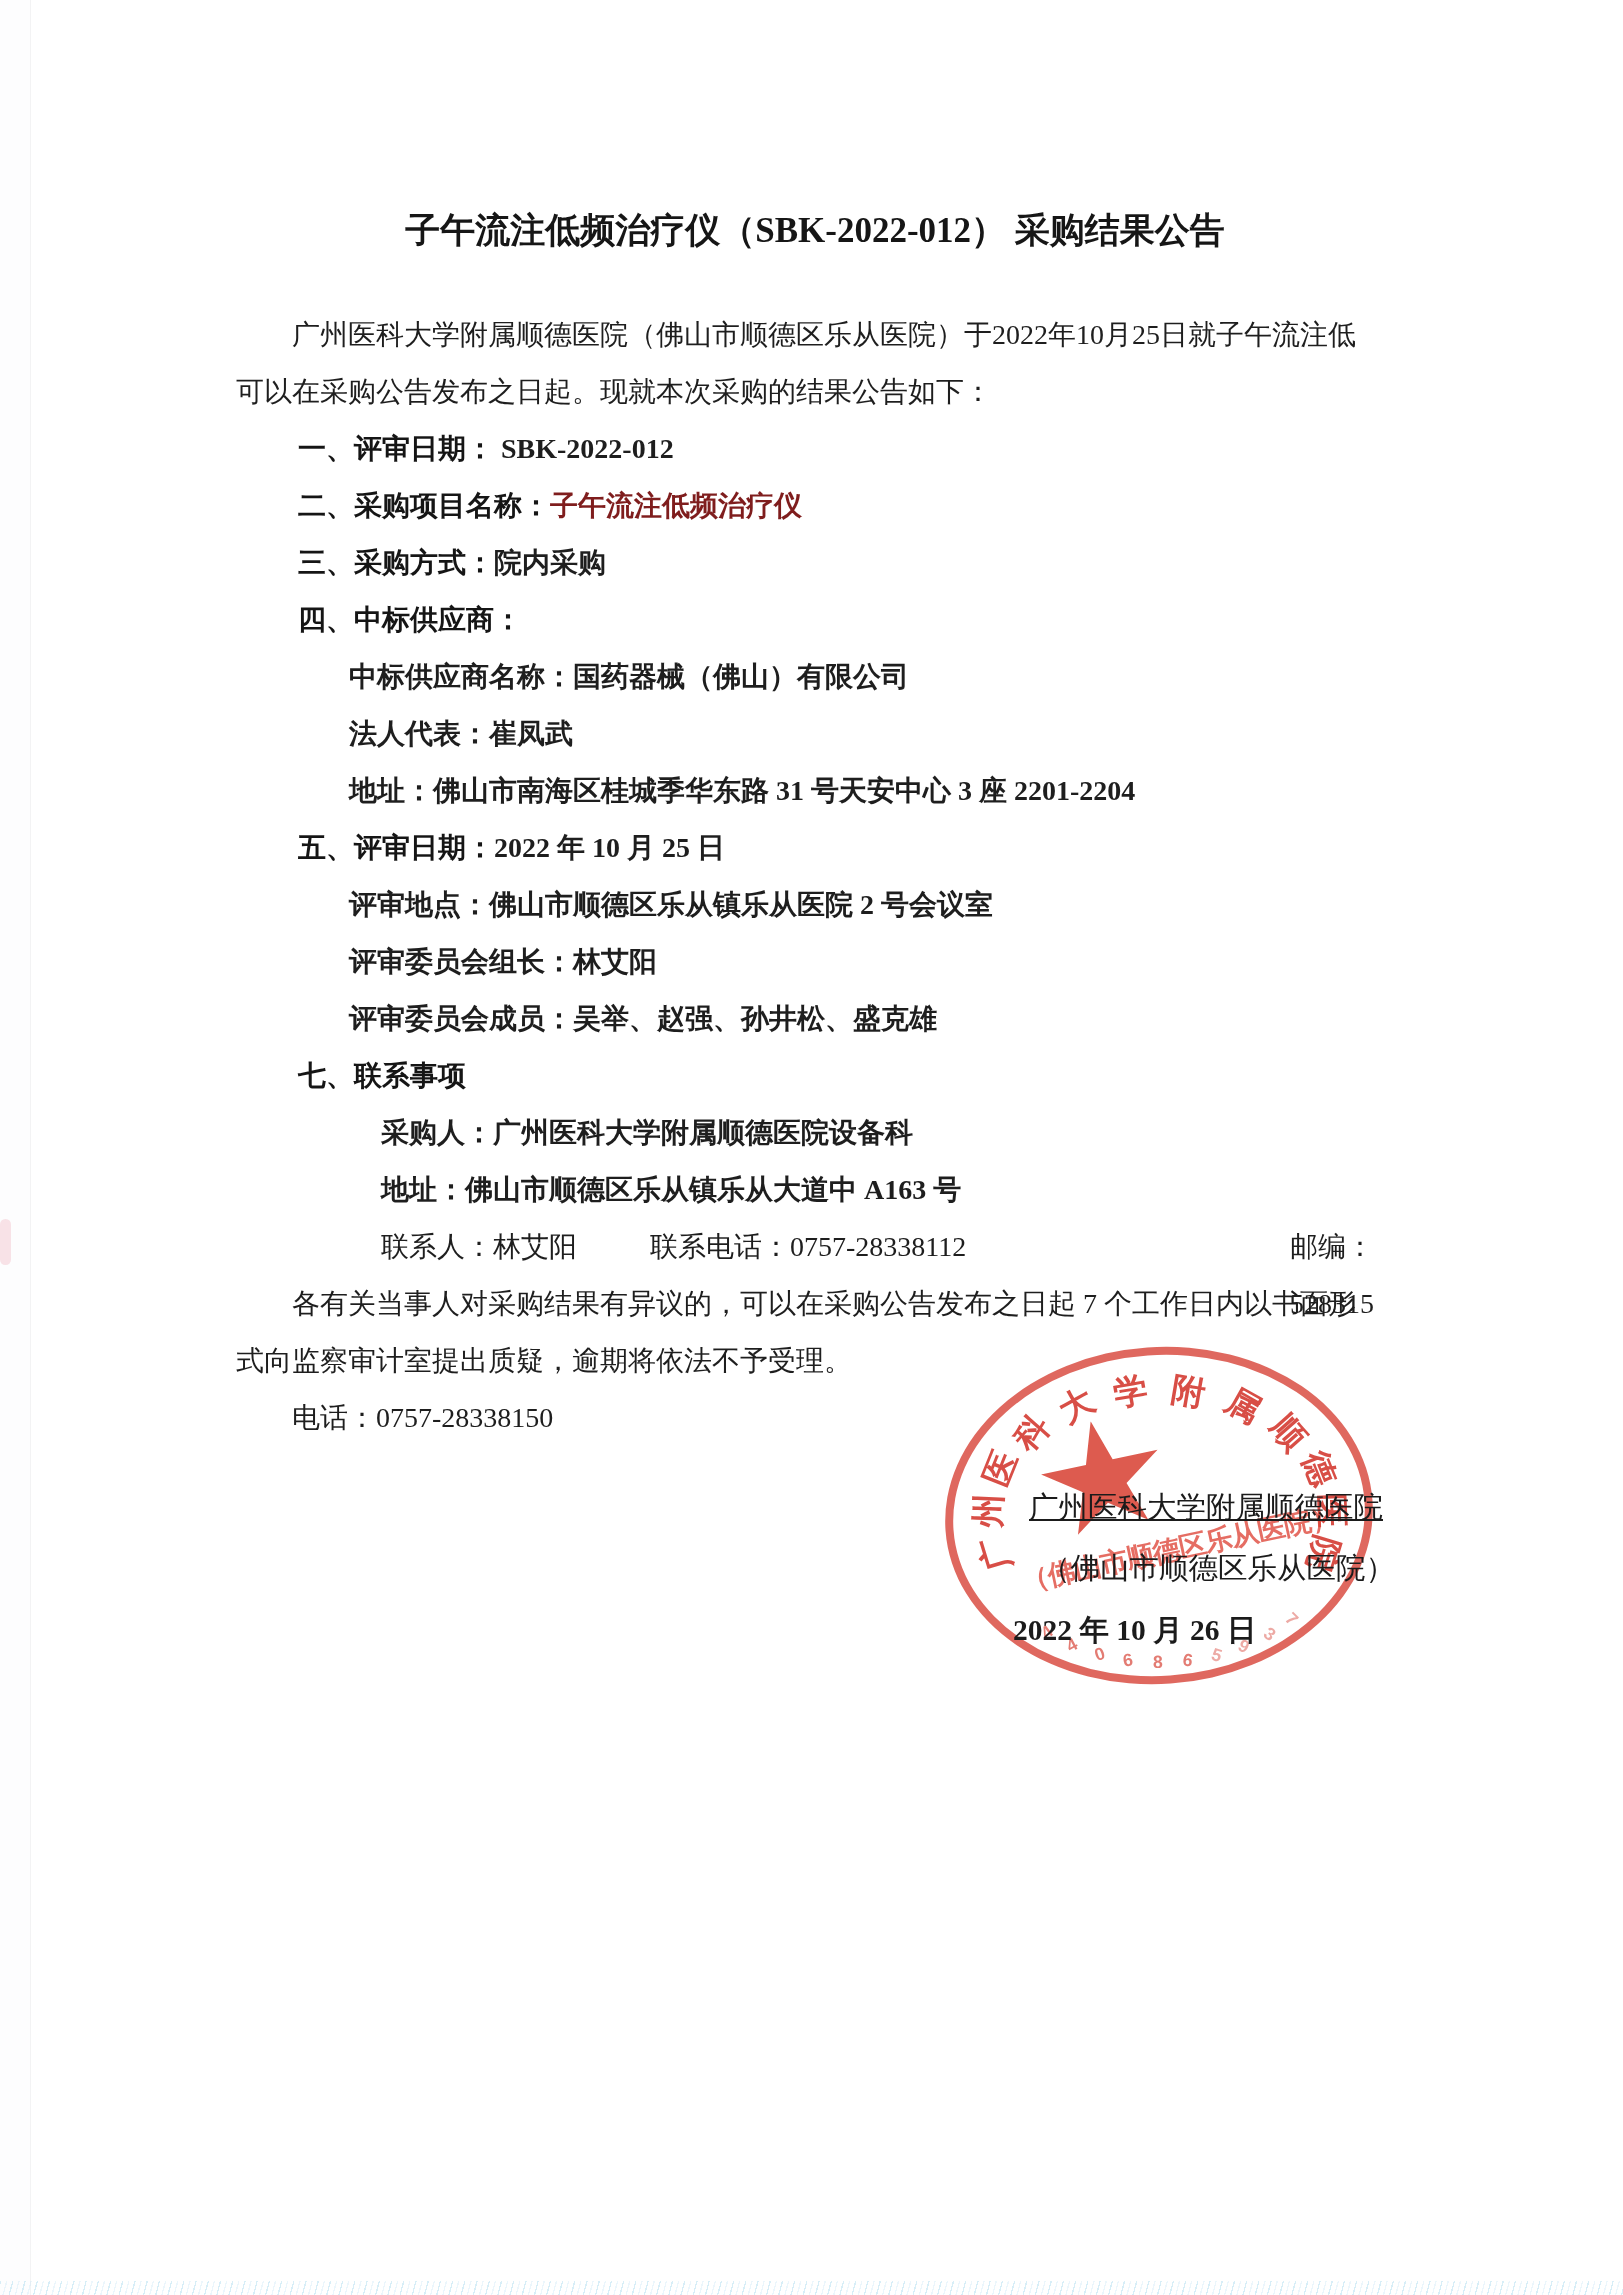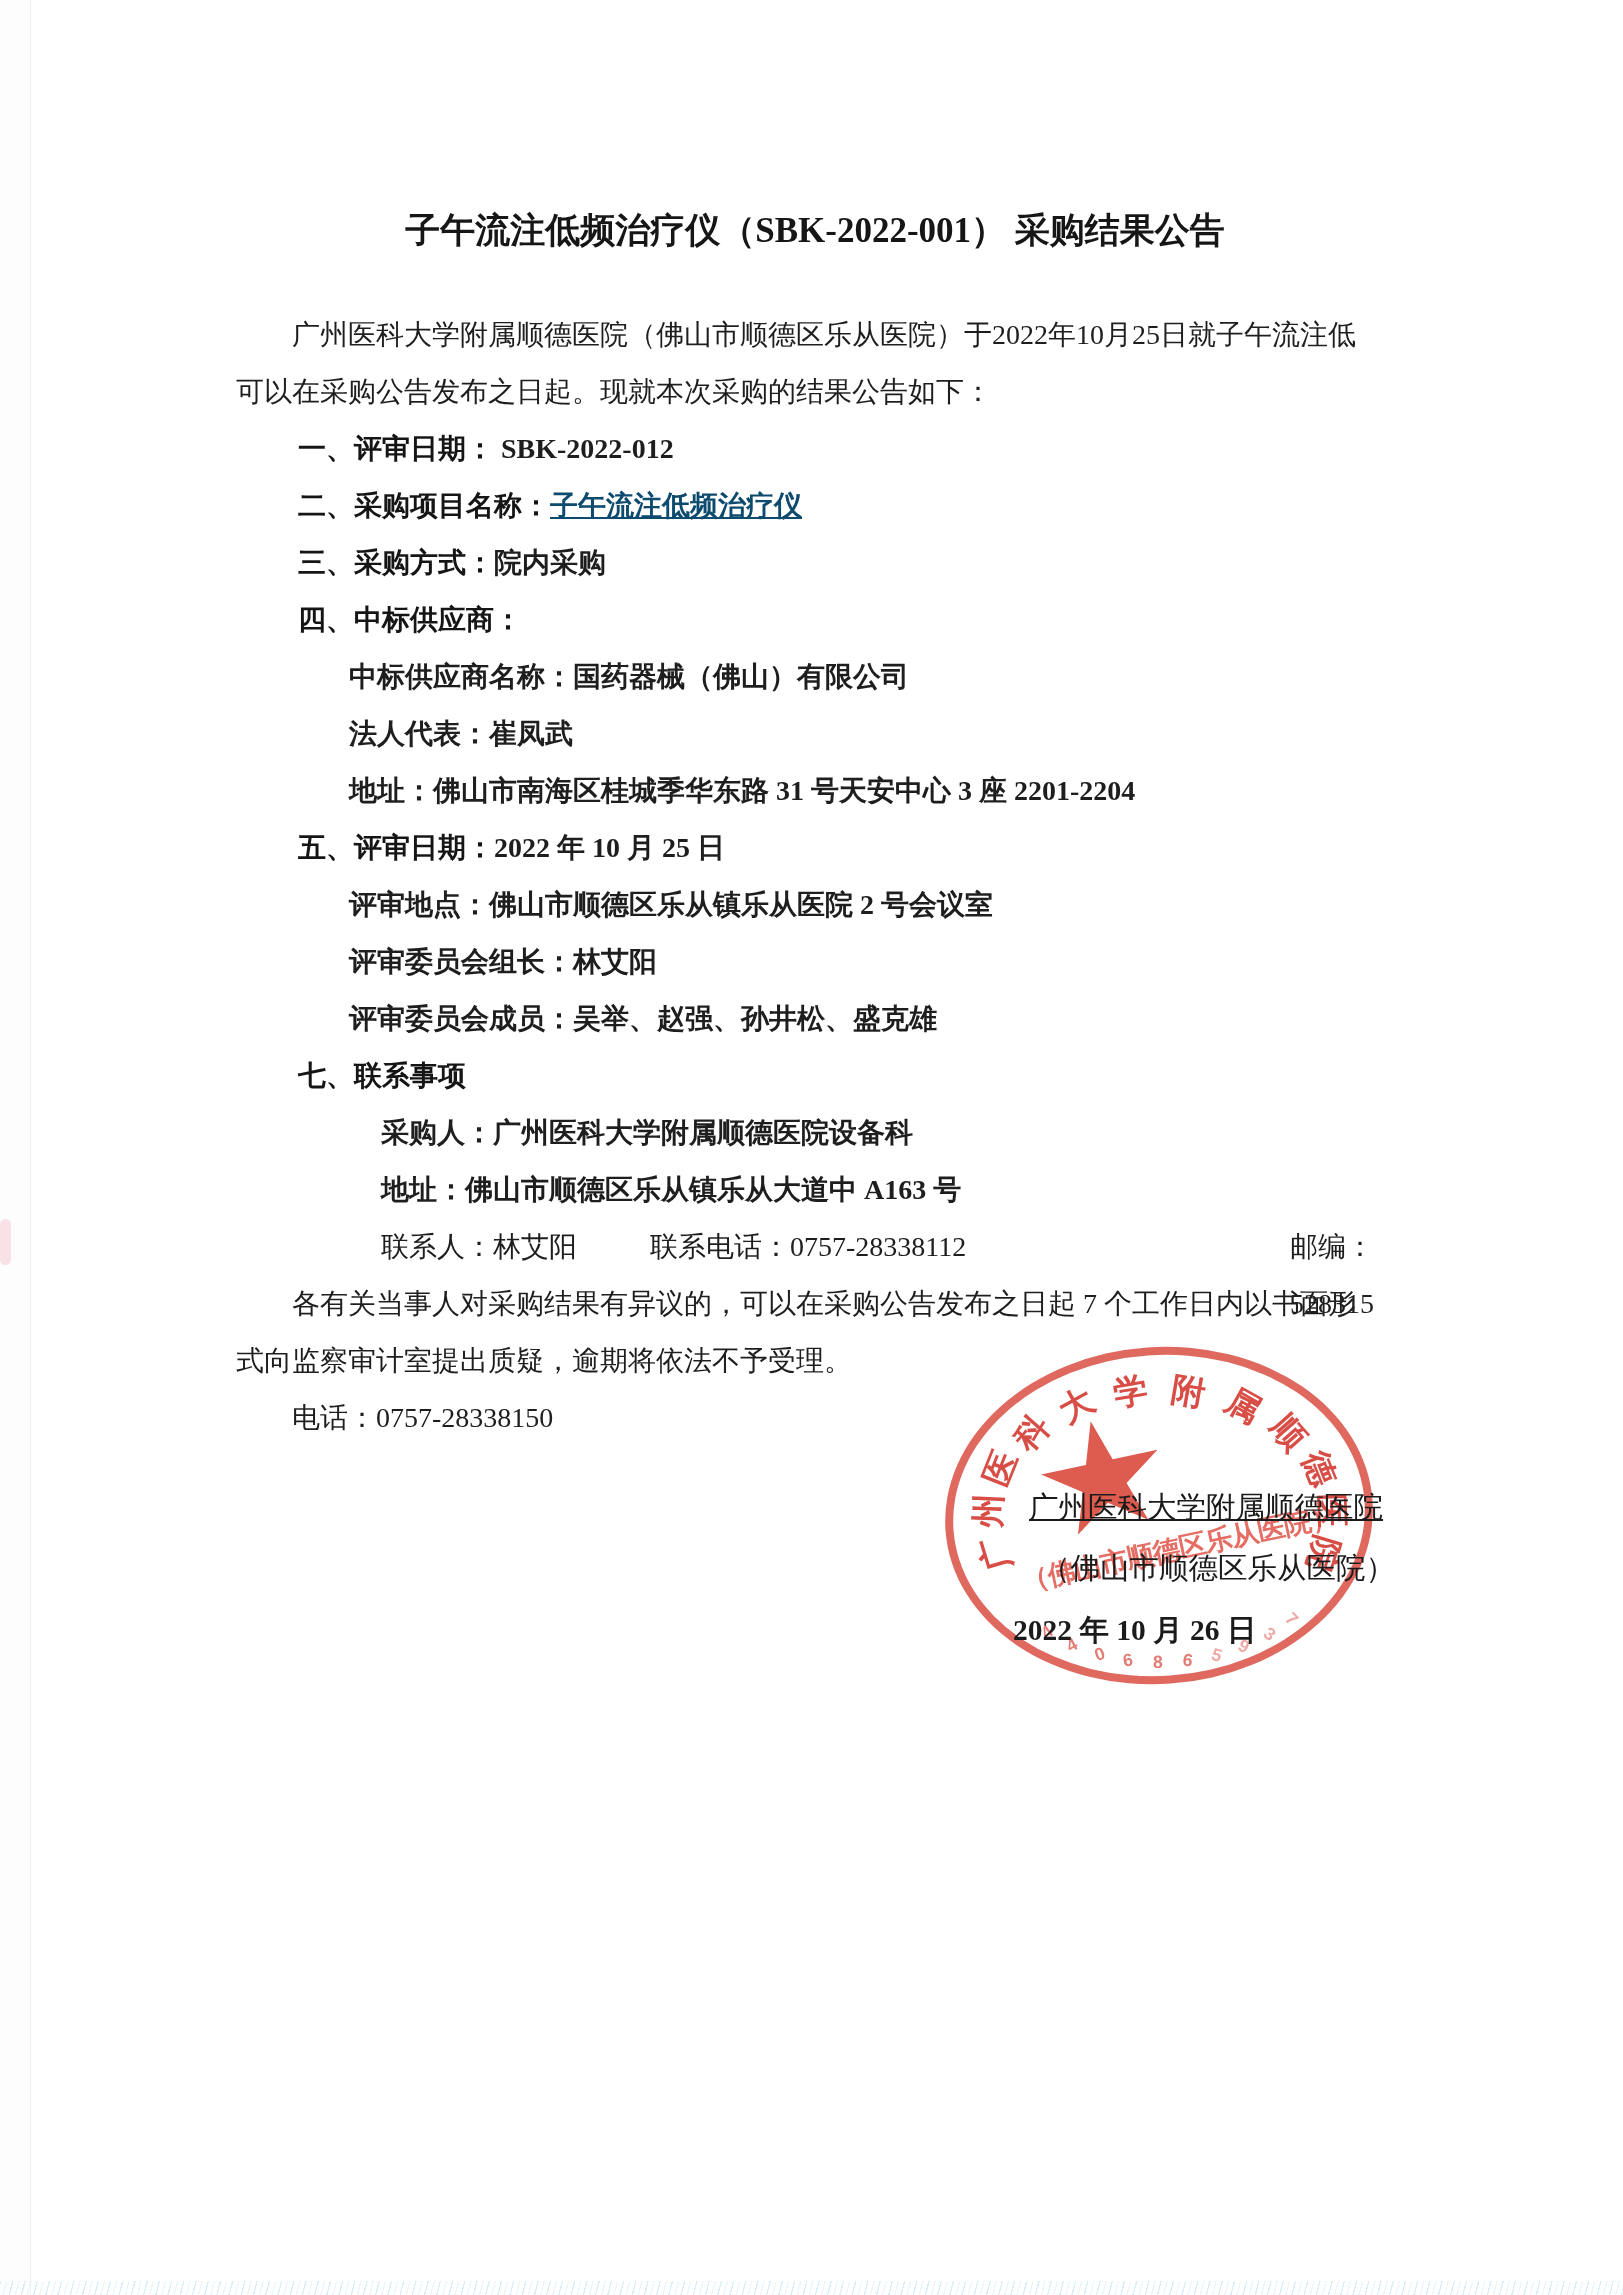--- a/index.html
+++ b/index.html
@@ -8,21 +8,21 @@
   .title{margin:208px 230px 0 236px;text-align:center;font-size:35px;font-weight:bold;
          line-height:46px;white-space:pre-wrap;color:#161616;}
   .content{position:relative;margin:52px 230px 0 236px;font-size:28px;z-index:1;}
   .doc-line{height:57px;line-height:57px;white-space:pre-wrap;}
   .ind-para{padding-left:56px;}
   .ind-item{padding-left:62px;}
   .ind-sub{padding-left:113px;}
   .ind-sub7{padding-left:145px;}
   .lbl{font-weight:bold;color:#151515;}
   .val{font-weight:bold;}
-  .val-bold{font-weight:bold;color:#0c4a6e;text-decoration:underline;}
+  .val-bold{font-weight:bold;color:#7f1d1d;}
   .contact-row{position:relative;height:57px;line-height:57px;}
   .contact-row .c-person{position:absolute;left:145px;}
   .contact-row .c-phone{position:absolute;left:414px;}
   .contact-row .c-postal{position:absolute;left:1054px;}
   
   .sig-line{position:absolute;font-size:29.5px;line-height:39px;color:#1b1b1b;z-index:3;white-space:pre;}
   
   .stamp{position:absolute;left:945px;top:1347px;width:430px;height:338px;z-index:2;}
   .stamp-ring{position:absolute;left:0;top:0;width:412px;height:321px;border:8.5px solid rgba(214,62,50,.78);
               border-radius:50%;transform:rotate(-4deg);}
@@ -44,21 +44,21 @@
                background:rgba(233,130,150,.22);border-radius:5.2px;z-index:5;}
   .edge-bottom{position:absolute;left:0;bottom:0;width:100%;height:14.4px;z-index:5;
      background:repeating-linear-gradient(105deg,rgba(150,210,235,.38) 0 1.3px,rgba(255,255,255,0) 1.3px 5.9px,
                 rgba(190,225,245,.3) 5.9px 7.2px,rgba(255,255,255,0) 7.2px 11.8px);}
 </style>
 </head>
 <body>
 
 <div class="page">
 
-  <div class="title">子午流注低频治疗仪（SBK-2022-001） 采购结果公告</div>
+  <div class="title">子午流注低频治疗仪（SBK-2022-012） 采购结果公告</div>
 
   <div class="content">
     <div class="doc-line ind-para">广州医科大学附属顺德医院（佛山市顺德区乐从医院）于2022年10月25日就子午流注低</div>
     <div class="doc-line">可以在采购公告发布之日起。现就本次采购的结果公告如下：</div>
 
     <div id="items-container">
         <div class="doc-line ind-item"><span class="lbl">一、评审日期：</span><span class="val"> SBK-2022-012</span></div>
         <div class="doc-line ind-item"><span class="lbl">二、采购项目名称：</span><span class="val-bold">子午流注低频治疗仪</span></div>
         <div class="doc-line ind-item"><span class="lbl">三、采购方式：</span><span class="val">院内采购</span></div>
         <div class="doc-line ind-item"><span class="lbl">四、中标供应商：</span></div>

